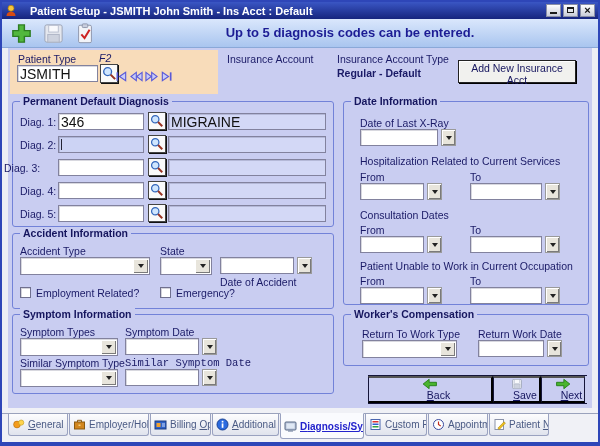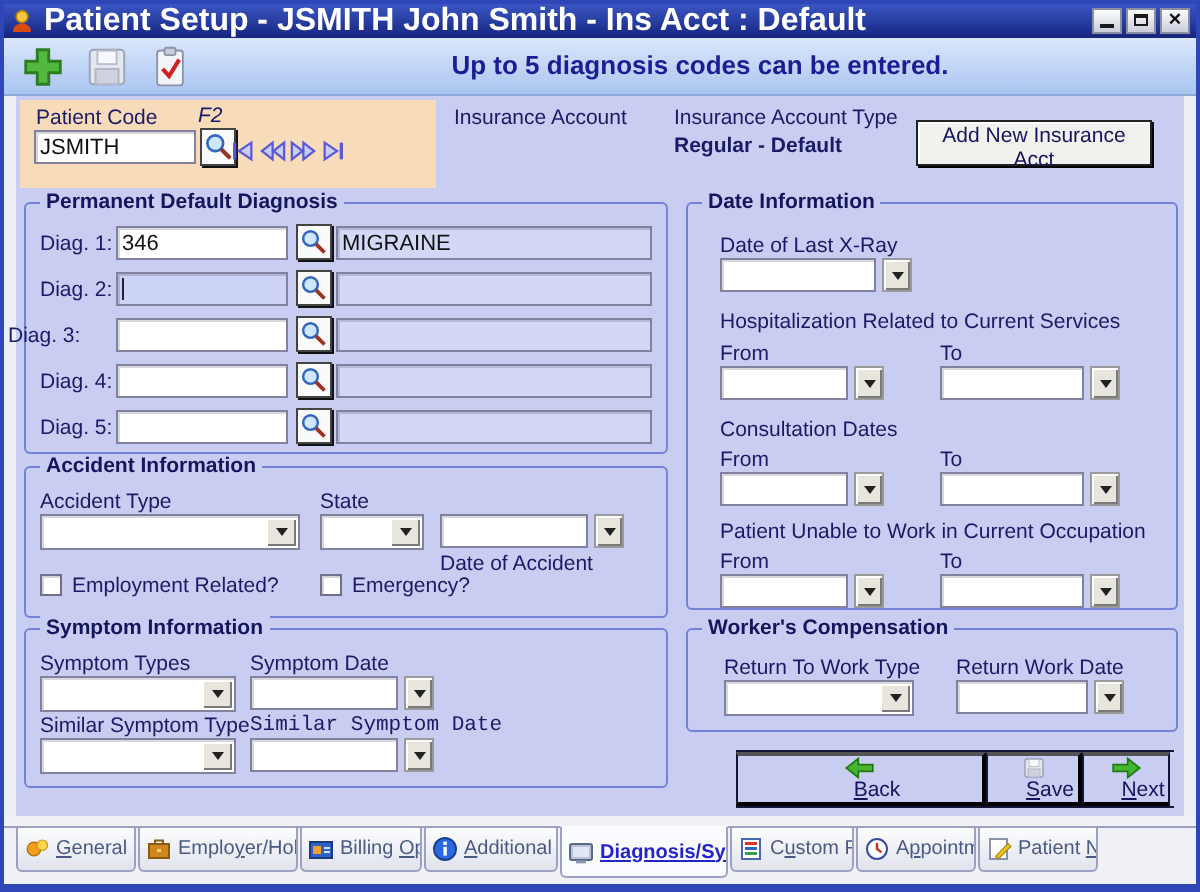--- a/index.html
+++ b/index.html
@@ -3,40 +3,40 @@
 <meta charset="utf-8">
 <style>
   html,body{margin:0;padding:0;}
   body{width:600px;height:446px;font-family:"Liberation Sans",sans-serif;overflow:hidden;}
   .window{position:relative;width:600px;height:446px;background:#2e46b8;}
   .frame{position:absolute;left:2px;top:2px;right:2px;bottom:4px;background:#edeff5;}
   
   .titlebar{position:absolute;left:2px;top:2px;width:596px;height:17px;
     background:linear-gradient(#3a56c4,#16257e);display:flex;align-items:center;}
   .title-icon{margin-left:3px;width:13px;height:13px;flex:none;}
-  .title-text{color:#fff;font-size:16px;font-weight:bold;margin-left:4px;white-space:nowrap;}
+  .title-text{color:#fff;font-size:11px;font-weight:bold;margin-left:12px;white-space:nowrap;}
   .tbtns{position:absolute;right:3px;top:2px;display:flex;gap:2px;}
   .tbtn{width:15px;height:13px;background:linear-gradient(#fdfdfd,#c9cdd9);
     border:1px solid #8a8fa6;box-sizing:border-box;position:relative;cursor:default;}
   .g-min{position:absolute;left:3px;bottom:2px;width:7px;height:2px;background:#1a1a1a;}
   .g-res{position:absolute;left:3px;top:2px;width:7px;height:6px;border:1px solid #1a1a1a;border-top-width:2px;box-sizing:border-box;}
   .g-close{font-size:11px;font-weight:bold;color:#111;line-height:11px;text-align:center;display:block;}
   
   .toolbar{position:absolute;left:2px;top:19px;width:596px;height:29px;
     background:linear-gradient(#dae7fc,#a9c5ef);border-bottom:1px solid #8aa8d8;box-sizing:border-box;}
   .tool-btn{position:absolute;top:1px;width:28px;height:26px;display:flex;align-items:center;justify-content:center;background:transparent;border:0;padding:0;}
   .tb-msg{position:absolute;left:150px;right:50px;top:6px;text-align:center;
     font-size:13px;font-weight:bold;color:#1c1c94;}
   
   .main{position:absolute;left:8px;top:48px;width:584px;height:360px;background:#c9cdf1;}
   .strip{position:absolute;left:10px;top:50px;width:208px;height:44px;background:#f8dcba;}
   .lbl{position:absolute;font-size:10.5px;color:#1a1a66;white-space:nowrap;}
   .b{font-weight:bold;}
   .inp{position:absolute;box-sizing:border-box;height:17px;border:1px solid #82829e;
-    background:#fff;font-family:"Liberation Sans",sans-serif;font-size:11px;color:#111;
+    background:#fff;font-family:"Liberation Sans",sans-serif;font-size:14px;color:#111;
     padding:4px 2px;box-shadow:inset 1px 1px 0 rgba(40,40,80,.18);}
   .ro{background:#d3d8f6;}
   .focusfld{background:#ccd3f4;}
   .sbtn{position:absolute;box-sizing:border-box;width:18px;height:18px;background:#fafafa;
     border:1px solid #444;box-shadow:1px 1px 0 #111;padding:0;display:flex;align-items:center;justify-content:center;}
   .combo{position:absolute;box-sizing:border-box;height:18px;background:#fff;border:1px solid #82829e;
     box-shadow:inset 1px 1px 0 rgba(40,40,80,.18);}
   .combo-val{position:absolute;left:3px;top:2px;font-size:11px;color:#111;}
   .cbtn{position:absolute;right:1px;top:1px;bottom:1px;width:15px;background:#e8e5dc;
     box-shadow:inset 1px 1px 0 #fff, inset -1px -1px 0 #7a7a7a;display:flex;align-items:center;justify-content:center;}
@@ -113,21 +113,21 @@
         <rect x="9" y="1.5" width="6" height="4" rx="1" fill="#c8cede" stroke="#8b93a8"></rect>
         <path d="M8 13l3.5 4L17 8" stroke="#cc2222" stroke-width="2.2" fill="none"></path>
       </svg>
     </button>
     <div class="tb-msg">Up to 5 diagnosis codes can be entered.</div>
   </div>
 
   <div class="main"></div>
 
   <div class="strip"></div>
-  <span class="lbl" style="left:18px;top:53px;">Patient Code</span>
+  <span class="lbl" style="left:18px;top:53px;">Patient Type</span>
   <span class="lbl" style="left:99px;top:52px;"><i>F2</i></span>
   <input class="inp" style="left: 17px; top: 65px; width: 81px;" value="JSMITH">
   <button class="sbtn" style="left:100px;top:64px;width:18px;height:19px;">
     <svg width="15" height="15" viewBox="0 0 16 16">
       <circle cx="6" cy="6" r="4.2" fill="#cfe6ff" stroke="#3366bb" stroke-width="1.4"></circle>
       <line x1="9.2" y1="9.2" x2="14" y2="14" stroke="#993322" stroke-width="2.2"></line>
     </svg>
   </button>
   <span style="position:absolute;left:115px;top:68px;">
     <svg width="13" height="11" viewBox="0 0 14 11">

